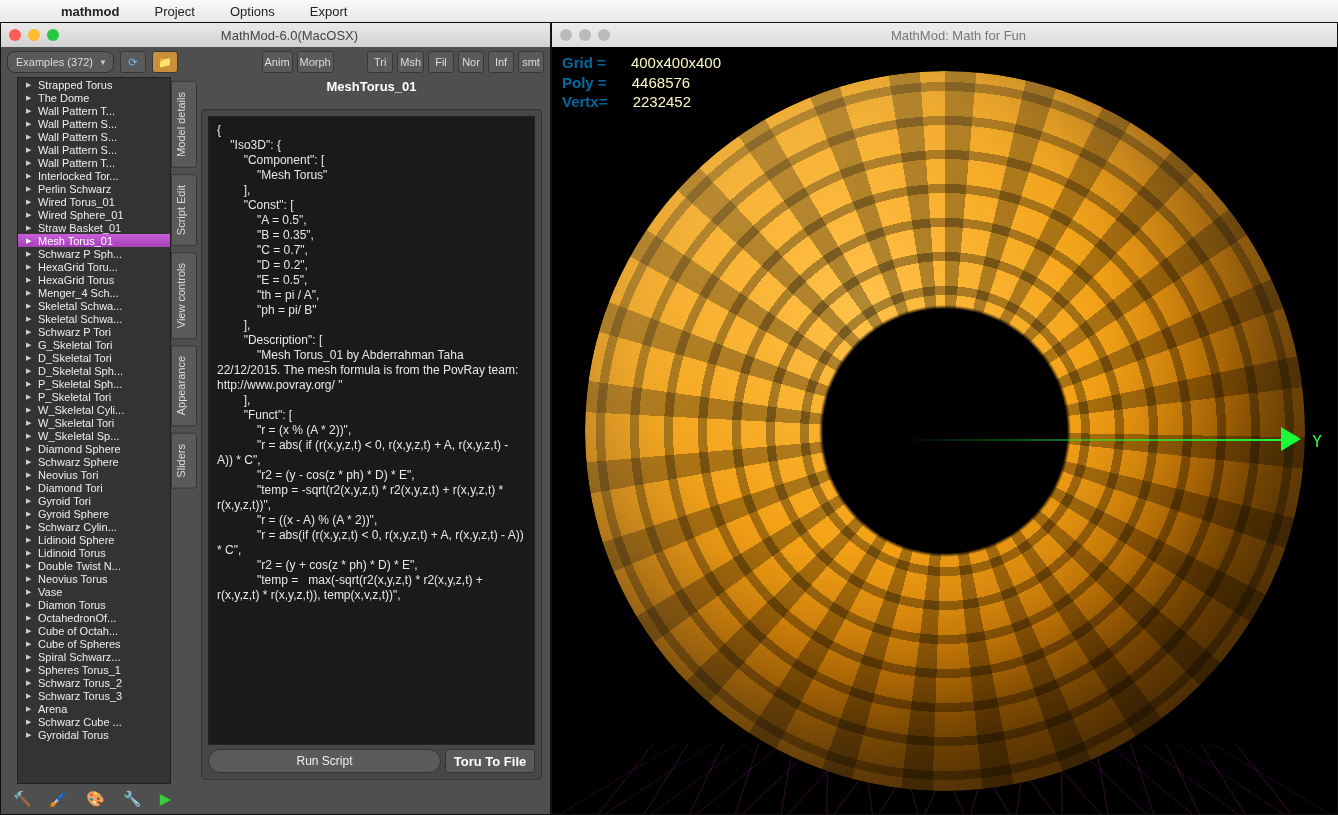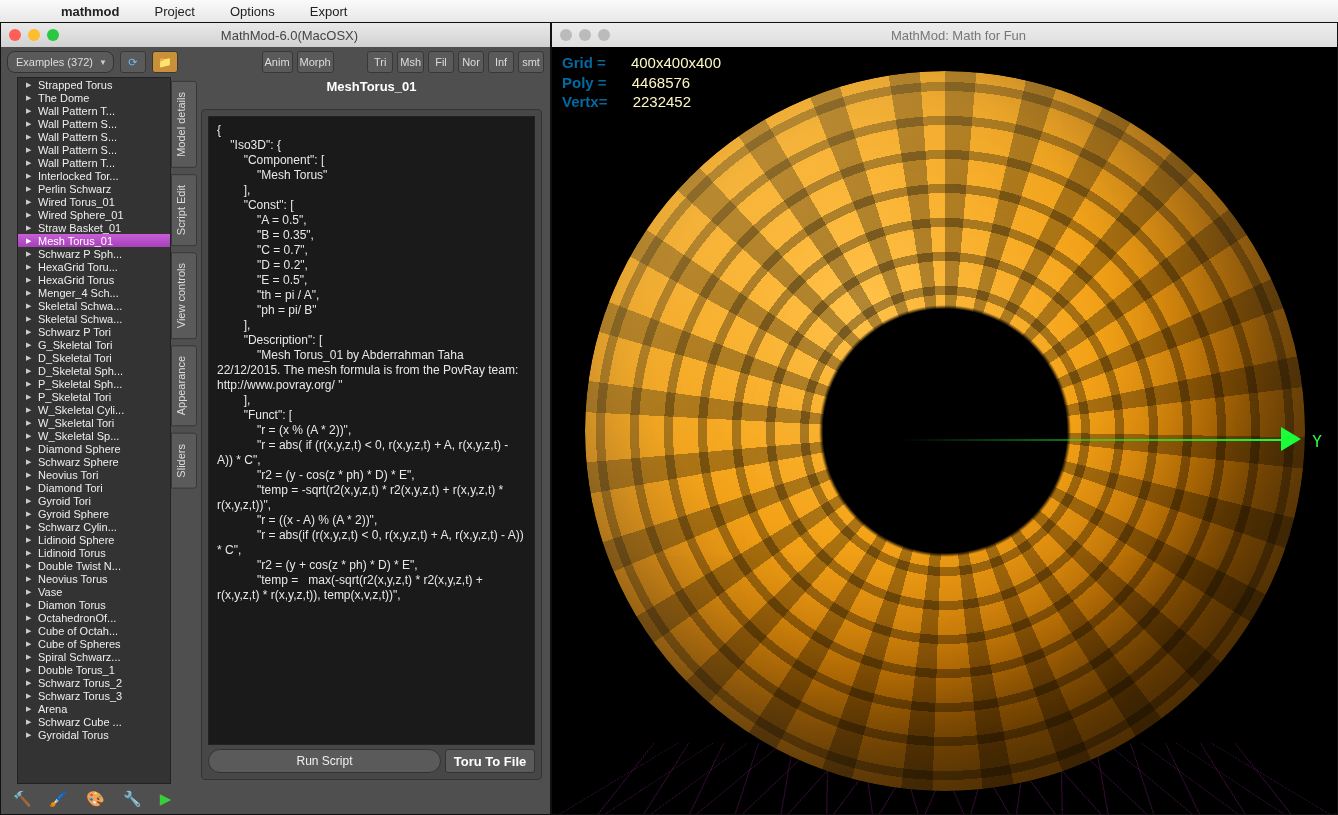--- a/index.html
+++ b/index.html
@@ -176,21 +176,21 @@
             <div class="tree-item">Lidinoid Sphere</div>
             <div class="tree-item">Lidinoid Torus</div>
             <div class="tree-item">Double Twist N...</div>
             <div class="tree-item">Neovius Torus</div>
             <div class="tree-item">Vase</div>
             <div class="tree-item">Diamon Torus</div>
             <div class="tree-item">OctahedronOf...</div>
             <div class="tree-item">Cube of Octah...</div>
             <div class="tree-item">Cube of Spheres</div>
             <div class="tree-item">Spiral Schwarz...</div>
-            <div class="tree-item">Double Torus_1</div>
+            <div class="tree-item">Spheres Torus_1</div>
             <div class="tree-item">Schwarz Torus_2</div>
             <div class="tree-item">Schwarz Torus_3</div>
             <div class="tree-item">Arena</div>
             <div class="tree-item">Schwarz Cube ...</div>
             <div class="tree-item">Gyroidal Torus</div>
           </div>
 
         <div class="vtabs">
           <div class="vtab">Model details</div>
           <div class="vtab">Script Edit</div>

